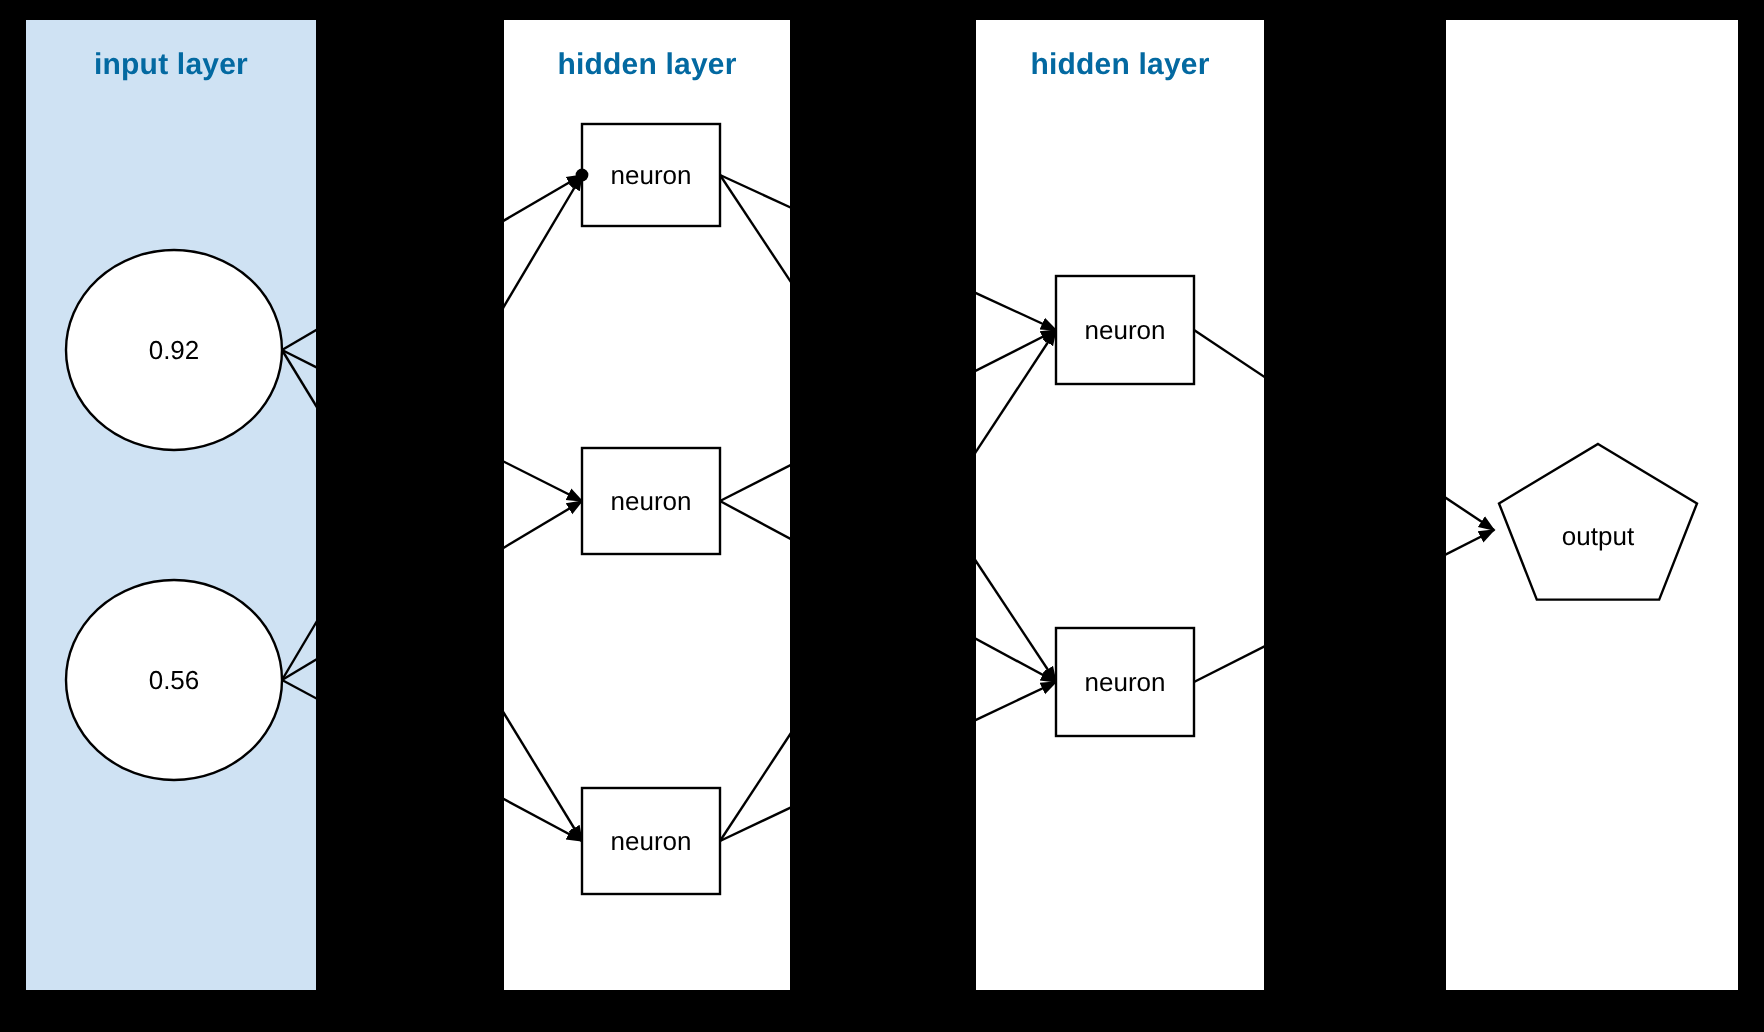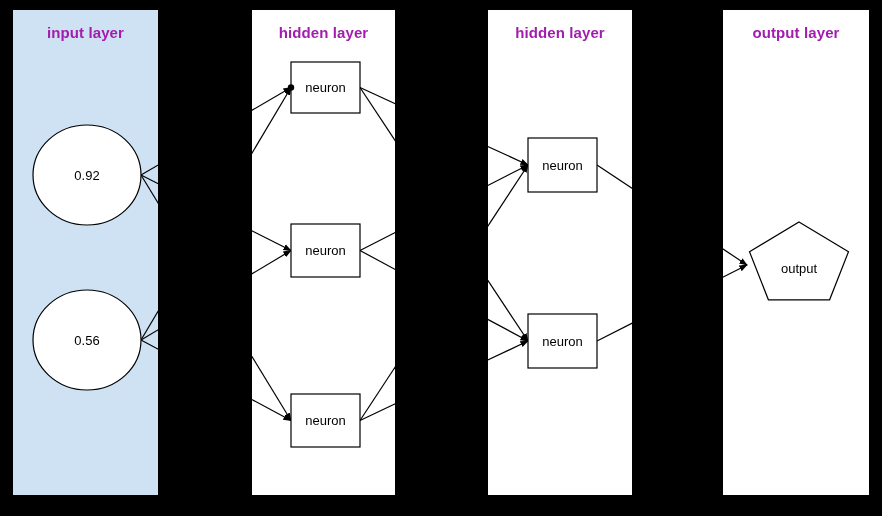--- a/index.html
+++ b/index.html
@@ -25,21 +25,21 @@
     overflow: hidden;
   }
   .layer-title {
     position: absolute;
     top: 14px;
     left: 0;
     width: 100%;
     text-align: center;
     font-size: 15px;
     font-weight: bold;
-    color: #a21caf;
+    color: #0369a1;
     letter-spacing: 0.1px;
   }
   .layer-svg {
     position: absolute;
     top: 0;
     left: 0;
   }
   .node-label {
     font-family: "Liberation Sans", sans-serif;
     font-size: 13px;
@@ -146,16 +146,15 @@
             <path d="M 0 1.2 L 10 5 L 0 8.8 z" fill="#000000"></path>
           </marker>
         </defs>
         <line x1="597" y1="165" x2="747" y2="265" stroke="#000000" stroke-width="1.2" marker-end="url(#arrow-output)"></line>
         <line x1="597" y1="341" x2="747" y2="265" stroke="#000000" stroke-width="1.2" marker-end="url(#arrow-output)"></line>
         <g>
           <polygon points="799.0,222.0 848.5,251.7 829.6,299.8 768.4,299.8 749.5,251.7" fill="#ffffff" stroke="#000000" stroke-width="1.2"></polygon>
           <text x="799" y="268" text-anchor="middle" dominant-baseline="central" class="node-label">output</text>
         </g>
       </svg>
-    <div class="layer-title">output layer</div>
   </div>
 
 </div>
 
 </body></html>

